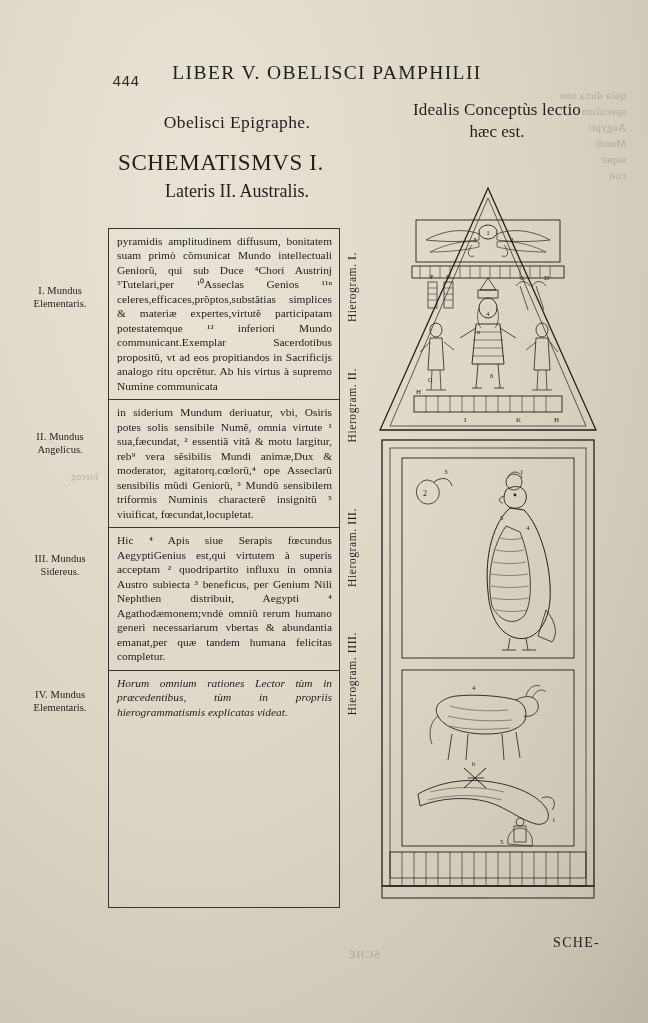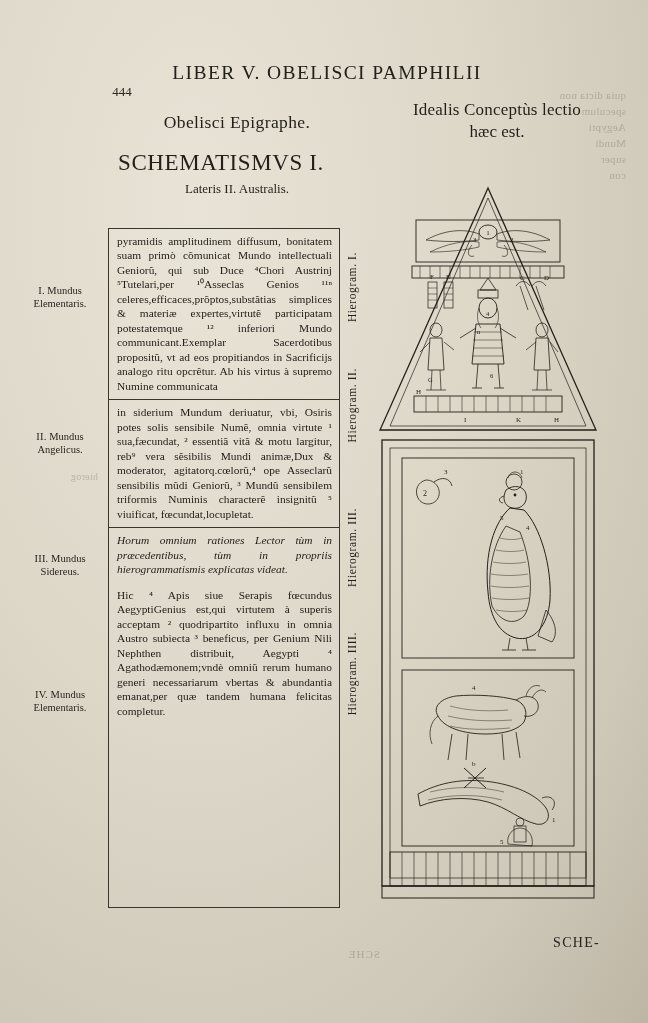--- a/index.html
+++ b/index.html
@@ -60,43 +60,43 @@
     width: 648px;
     text-align: center;
   }
   .header-inner {
     display: inline-block;
     position: relative;
   }
   .folio {
     position: absolute;
     left: -54px;
-    top: 22px;
-    font-size: 13px;
+    top: 12px;
+    font-size: 15px;
     color: #2a2722;
-    font-family: Liberation Serif, serif;
+    font-family: Liberation Mono, monospace;
   }
   .running-title {
     font-size: 19.5px;
     letter-spacing: 1.4px;
     color: #23201b;
     font-family: "Liberation Serif", serif;
     padding-left: 6px;
   }
   .col-left-head {
     position: absolute;
     left: 112px;
     top: 112px;
     width: 250px;
     text-align: center;
     color: #221f1a;
   }
   .col-left-head .l1 { font-size: 17.5px; letter-spacing: 0.4px; }
   .col-left-head .l2 { font-size: 23px; letter-spacing: 0.6px; margin-top: 17px; text-align: left; padding-left: 6px;}
-  .col-left-head .l3 { font-size: 13px; margin-top: 5px; }
+  .col-left-head .l3 { font-size: 18px; margin-top: 5px; }
 
   .col-right-head {
     position: absolute;
     left: 372px;
     top: 100px;
     width: 250px;
     text-align: center;
     color: #221f1a;
   }
   .col-right-head .r1 { font-size: 17px; letter-spacing: 0.2px; }
@@ -220,22 +220,22 @@
   </div>
   <div class="marg" style="top:688px">
     <span class="num">IV.</span>
     <span>Mundus</span><br>
     <span>Elementaris.</span>
   </div>
 
   <div class="textblock">
     <div class="para">pyramidis amplitudinem diffusum, bonitatem suam primò cõmunicat Mundo intellectuali Geniorũ, qui sub Duce ⁴Chori Austrinj ⁵Tutelari,per ¹⁰Asseclas Genios ¹¹ⁿ celeres,efficaces,prõptos,substãtias simplices &amp; materiæ expertes,virtutẽ participatam potestatemque ¹² inferiori Mundo communicant.Exemplar Sacerdotibus propositũ, vt ad eos propitiandos in Sacrificijs analogo ritu opcrêtur. Ab his virtus à supremo Numine communicata</div>
     <div class="para">in siderium Mundum deriuatur, vbi, Osiris potes solis sensibile Numẽ, omnia virtute ¹ sua,fæcundat, ² essentiã vitã &amp; motu largitur, reb⁹ vera sẽsibilis Mundi animæ,Dux &amp; moderator, agitatorq.cœlorũ,⁴ ope Asseclarũ sensibilis mũdi Geniorũ, ³ Mundũ sensibilem triformis Numinis characterẽ insignitũ ⁵ viuificat, fœcundat,locupletat.</div>
+    <div class="para">Hic ⁴ Apis siue Serapis fœcundus AegyptiGenius est,qui virtutem à superis acceptam ² quodripartito influxu in omnia Austro subiecta ³ beneficus, per Genium Nili Nephthen distribuit, Aegypti ⁴ Agathodæmonem;vndè omniũ rerum humano generi necessariarum vbertas &amp; abundantia emanat,per quæ tandem humana felicitas completur.</div>
     <div class="para italic noborder">Horum omnium rationes Lector tùm in præcedentibus, tùm in propriis hierogrammatismis explicatas videat.</div>
-    <div class="para">Hic ⁴ Apis siue Serapis fœcundus AegyptiGenius est,qui virtutem à superis acceptam ² quodripartito influxu in omnia Austro subiecta ³ beneficus, per Genium Nili Nephthen distribuit, Aegypti ⁴ Agathodæmonem;vndè omniũ rerum humano generi necessariarum vbertas &amp; abundantia emanat,per quæ tandem humana felicitas completur.</div>
   </div>
 
   <div class="vlabel" style="left:346px; top:252px;">Hierogram. I.</div>
   <div class="vlabel" style="left:346px; top:368px;">Hierogram. II.</div>
   <div class="vlabel" style="left:346px; top:508px;">Hierogram. III.</div>
   <div class="vlabel" style="left:346px; top:632px;">Hierogram. IIII.</div>
 
   <div class="plate">
     <svg width="240" height="730" viewBox="0 0 240 730">
       <g class="ink" stroke-width="1.1">

